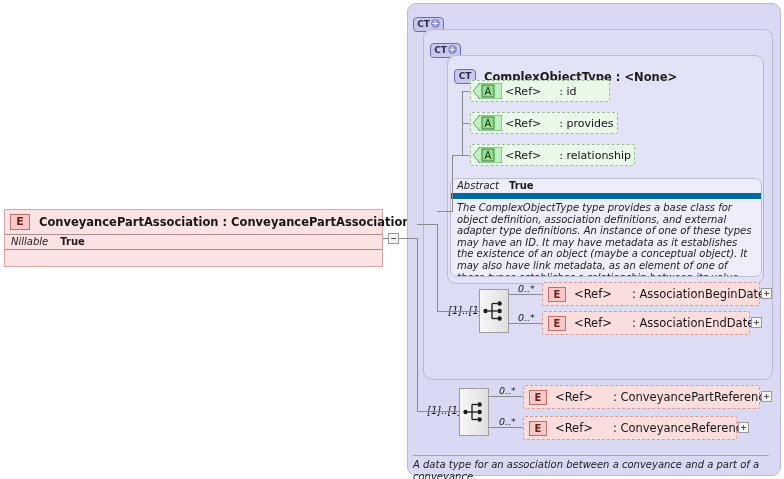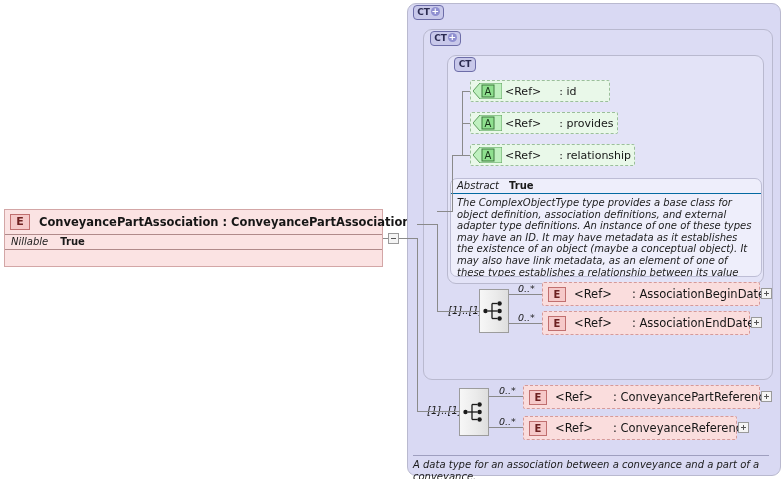--- a/index.html
+++ b/index.html
@@ -31,20 +31,21 @@
   }
   .panel.lvl2 { background: #dcdcf4; }
   .panel.lvl3 { background: #e3e3f7; }
 
   
   .typehdr {
     position: absolute;
     display: flex;
     align-items: center;
     white-space: nowrap;
+    margin-top: 12px;
   }
   .ct-icon {
     box-sizing: border-box;
     height: 15px;
     min-width: 31px;
     border: 1px solid #6d6da8;
     border-radius: 4px;
     background: #c8c8ea;
     color: #2a2a50;
     font-size: 9px;
@@ -179,21 +180,21 @@
     box-sizing: border-box;
     border: 1px solid #bdbdd5;
     border-radius: 7px;
     background: #eeeefb;
     overflow: hidden;
   }
   .docbox .proprow {
     display: flex;
     align-items: baseline;
     padding: 1px 6px 2px 6px;
-    border-bottom: 1px solid #0369a1;
+    border-bottom: 6px solid #0369a1;
     white-space: nowrap;
     text-align: right;
   }
   .docbox .proprow .k {
     font-size: 10px;
     font-style: italic;
     color: #1a1a1a;
     font-family: "DejaVu Sans", "Liberation Sans", sans-serif;
   }
   .docbox .proprow .v {
@@ -344,20 +345,21 @@
   <div class="panel lvl2" style="left:423px; top:29px; width:350px; height:351px;"></div>
 
   <div class="typehdr" style="left:430px; top:31px;">
     <span class="ct-icon">CT<span class="plusbox">+</span></span>
   </div>
 
   <div class="panel lvl3" style="left:447px; top:55px; width:317px; height:229px;"></div>
 
   <div class="typehdr" style="left:454px; top:57px;">
     <span class="ct-icon plain">CT</span>
+    <span class="title">ComplexObjectType : &lt;None&gt;</span>
   </div>
 
   <div class="ln v" style="left:462px; top:91px; height:65px;"></div>
   <div class="ln h" style="left:462px; top:91px; width:9px;"></div>
   <div class="ln h" style="left:462px; top:123px; width:9px;"></div>
   <div class="ln h" style="left:462px; top:155px; width:9px;"></div>
 
   <div class="attr-row" style="left:470px; top:80px; width:140px;">
     <span class="hex">
       <svg width="29" height="16" viewBox="0 0 29 16">

